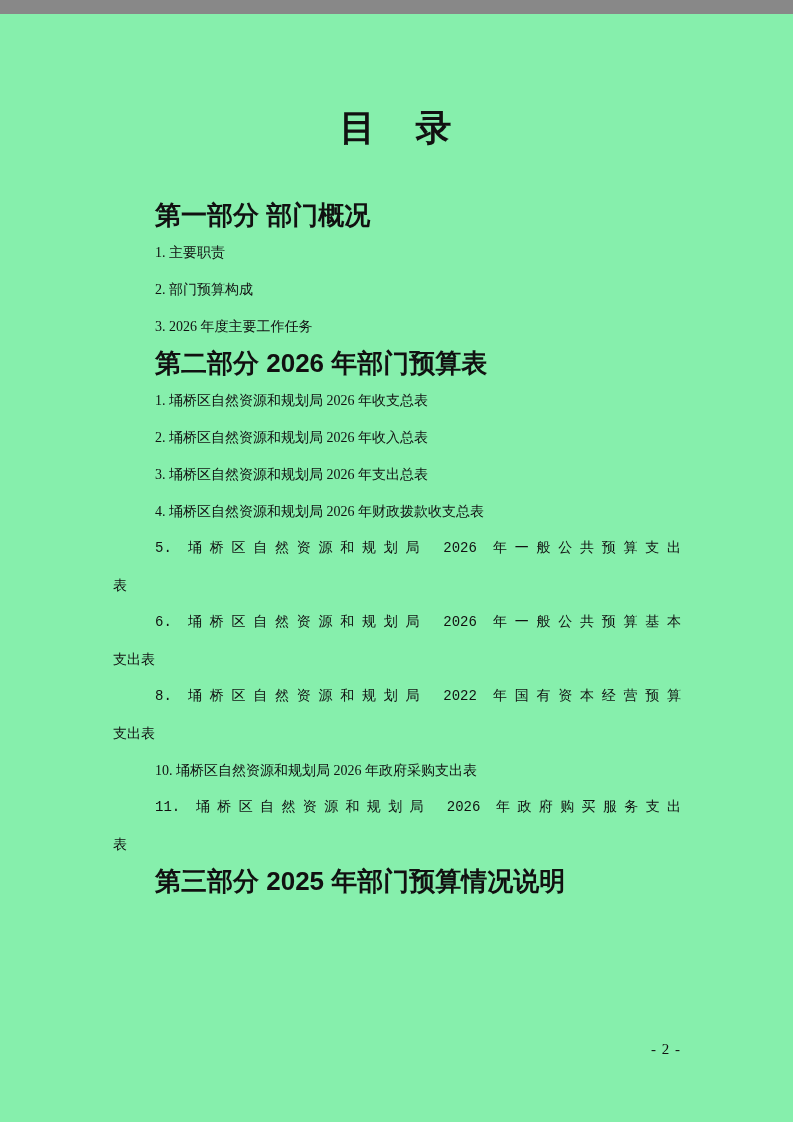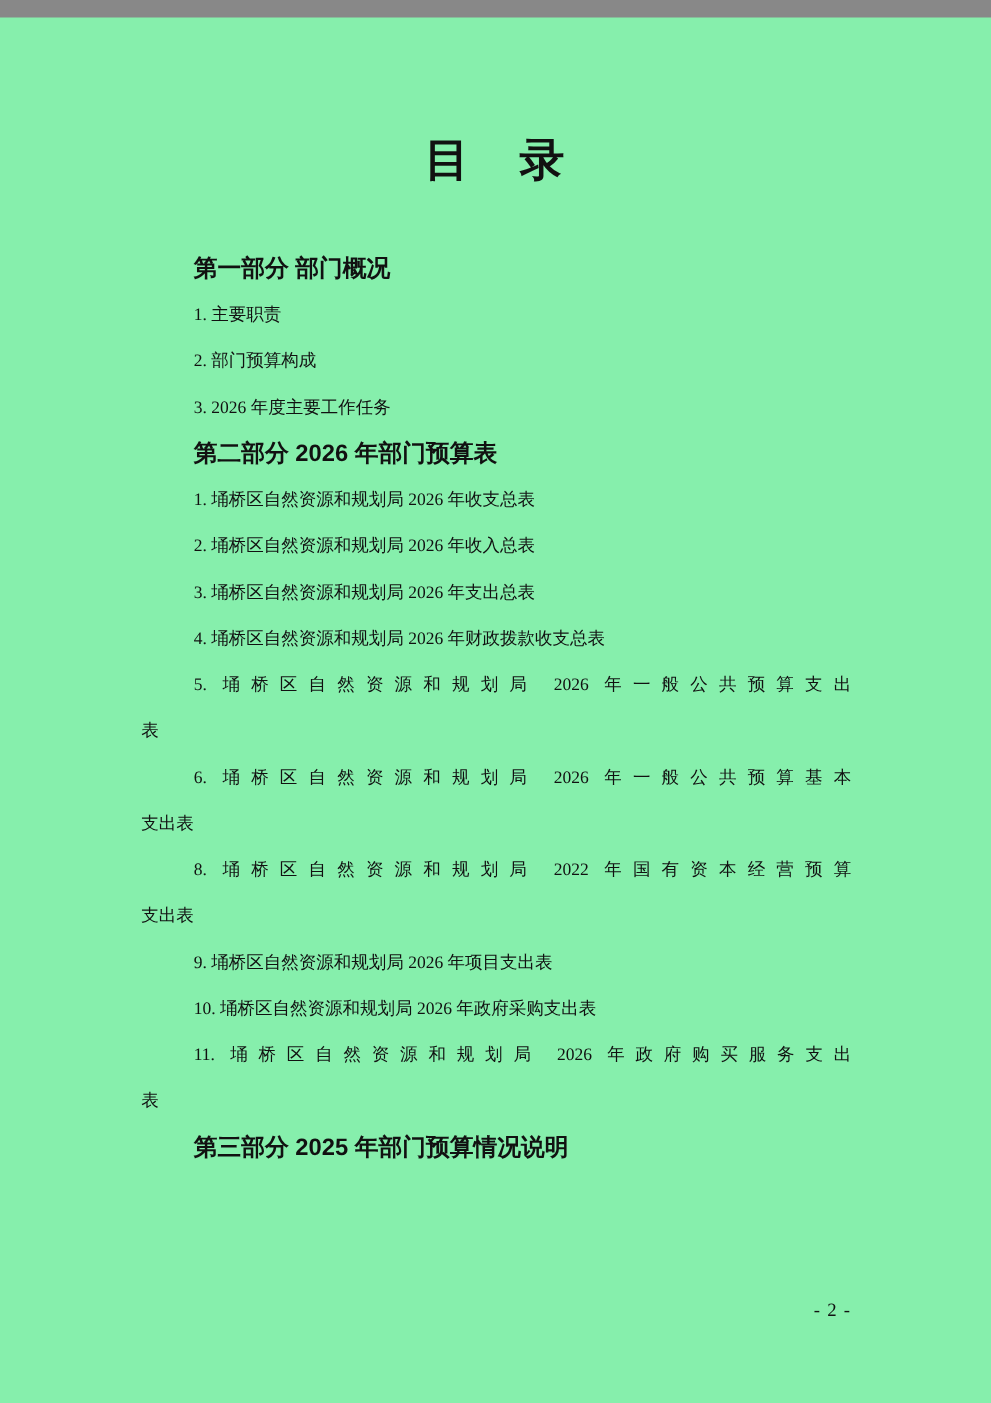--- a/index.html
+++ b/index.html
@@ -34,25 +34,26 @@
   }
   .entry { font-size: 14px; }
   .entry .line {
     line-height: 37px;
     text-align: left;
   }
   .entry .first { text-indent: 42px; }
   .entry .stretch {
     text-align: justify;
     text-align-last: justify;
+    font-family: Liberation Mono, monospace;
   }
   .entry.section {
     font-family: "Liberation Sans", "DejaVu Sans", sans-serif;
     font-weight: bold;
-    font-size: 19px;
+    font-size: 26px;
   }
   .page-footer {
     position: absolute;
     top: 1024px;
     right: 112px;
     font-size: 15px;
     line-height: 22px;
     letter-spacing: 1px;
     text-align: right;
   }
@@ -113,23 +114,20 @@
     </div>
 
     <div class="entry">
     </div>
 
     <div class="entry">
       <div class="line first stretch">8. 埇桥区自然资源和规划局 2022 年国有资本经营预算</div>
       <div class="line">支出表</div>
     </div>
 
-    <div class="entry">
-      <div class="line first">9. 埇桥区自然资源和规划局 2026 年项目支出表</div>
-    </div>
 
     <div class="entry">
       <div class="line first">10. 埇桥区自然资源和规划局 2026 年政府采购支出表</div>
     </div>
 
     <div class="entry">
       <div class="line first stretch">11. 埇桥区自然资源和规划局 2026 年政府购买服务支出</div>
       <div class="line">表</div>
     </div>
 

